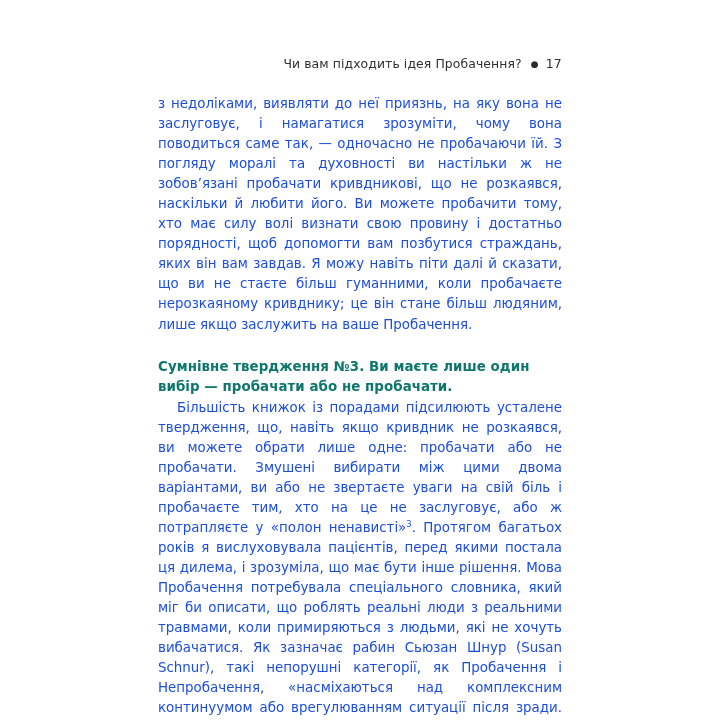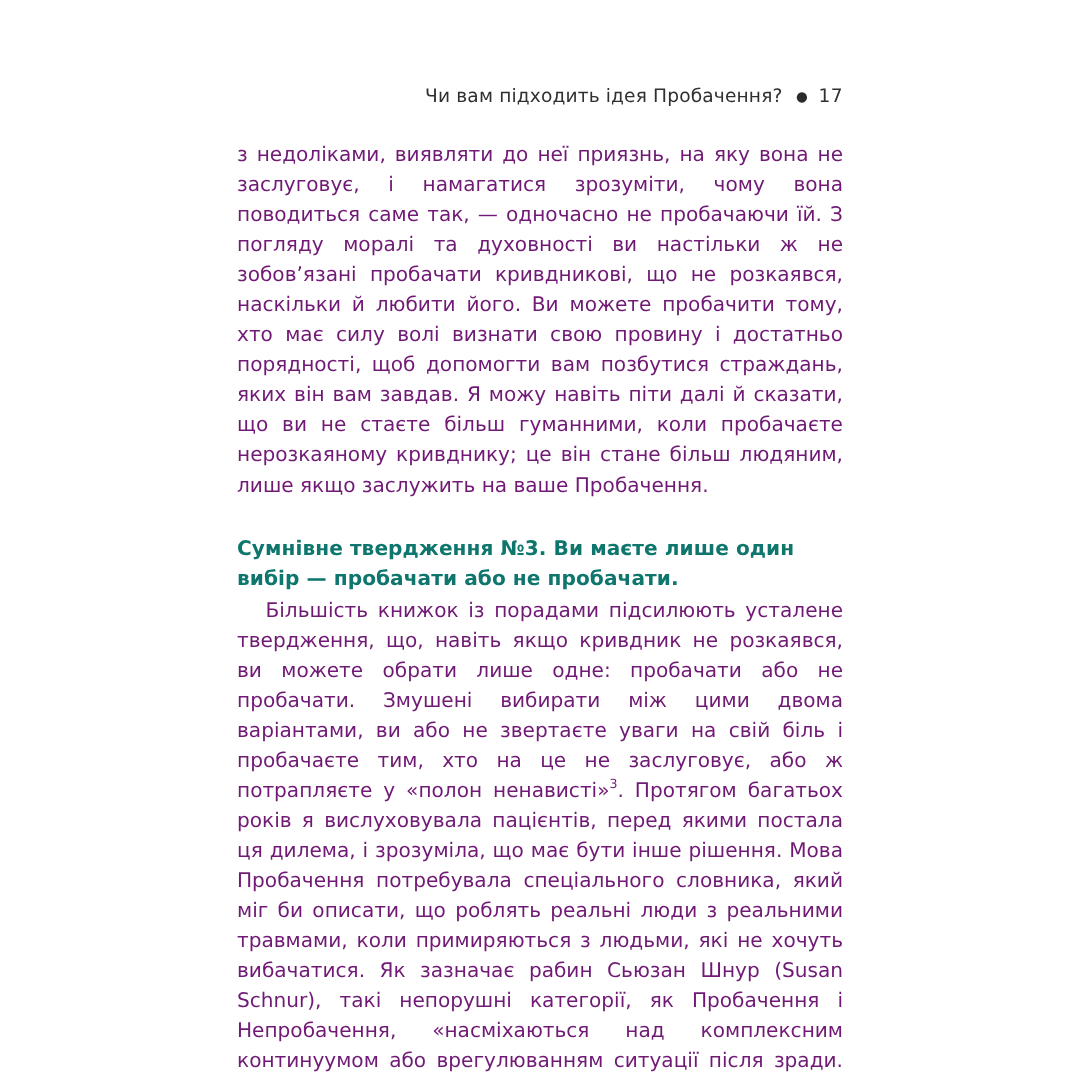--- a/index.html
+++ b/index.html
@@ -58,21 +58,21 @@
     width: 404px;
   }
 
   p.body-par,
   p.body-heading {
     margin: 0;
     font-size: 13.4px;
     line-height: 20.05px;
     text-align: justify;
     text-justify: inter-word;
-    color: #701a75;
+    color: #1d4ed8;
     hyphens: none;
   }
 
   p.body-par.indent {
     text-indent: 19px;
   }
 
   p.body-heading {
     font-weight: bold;
     text-align: left;

